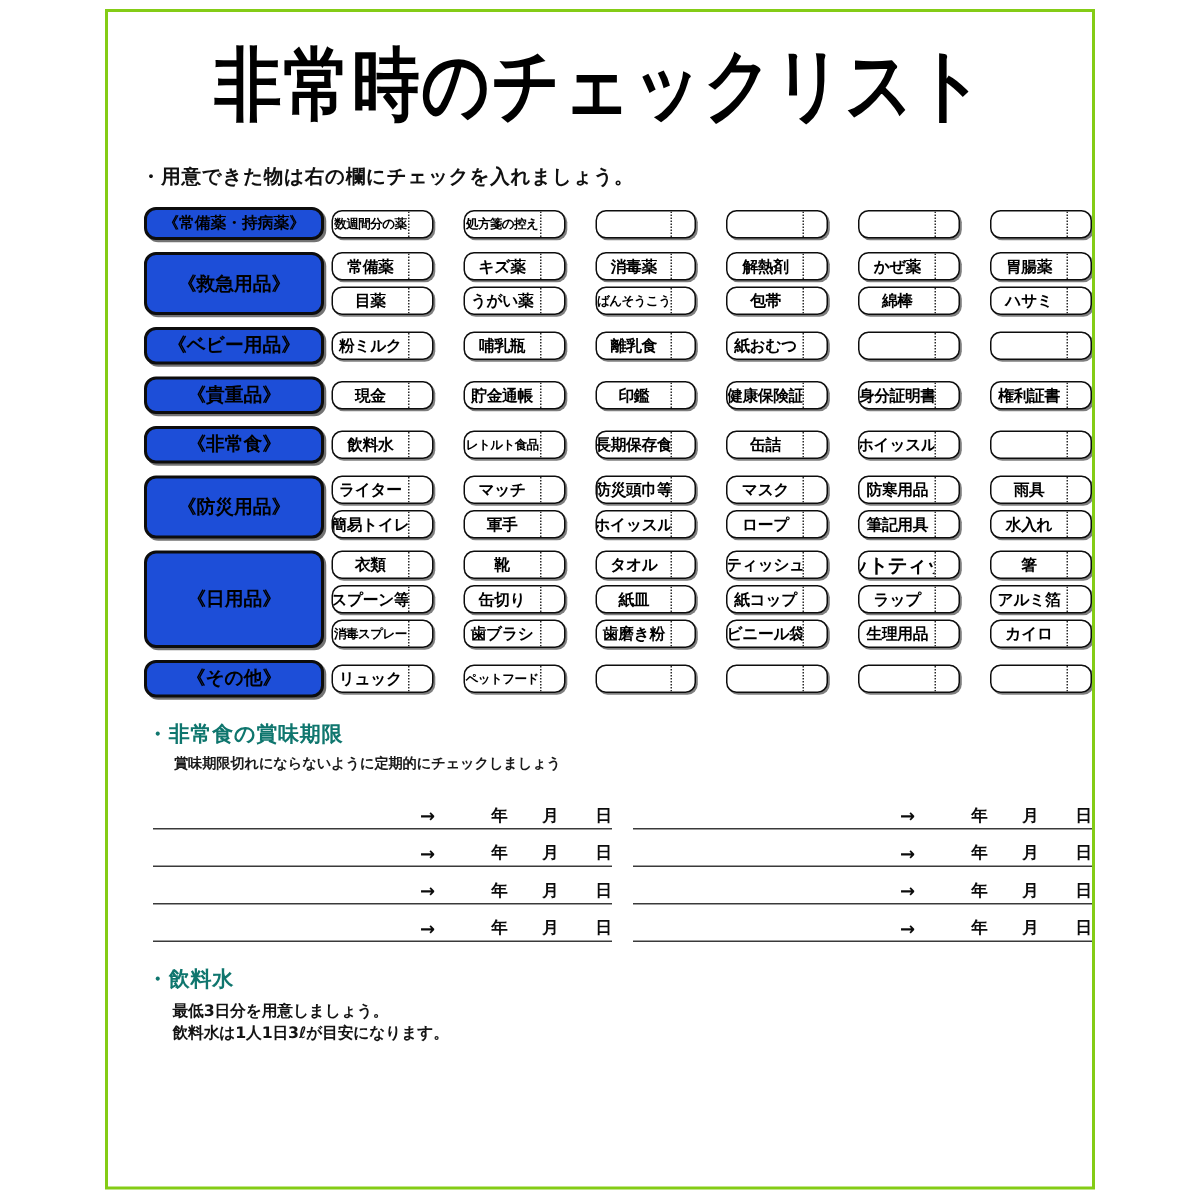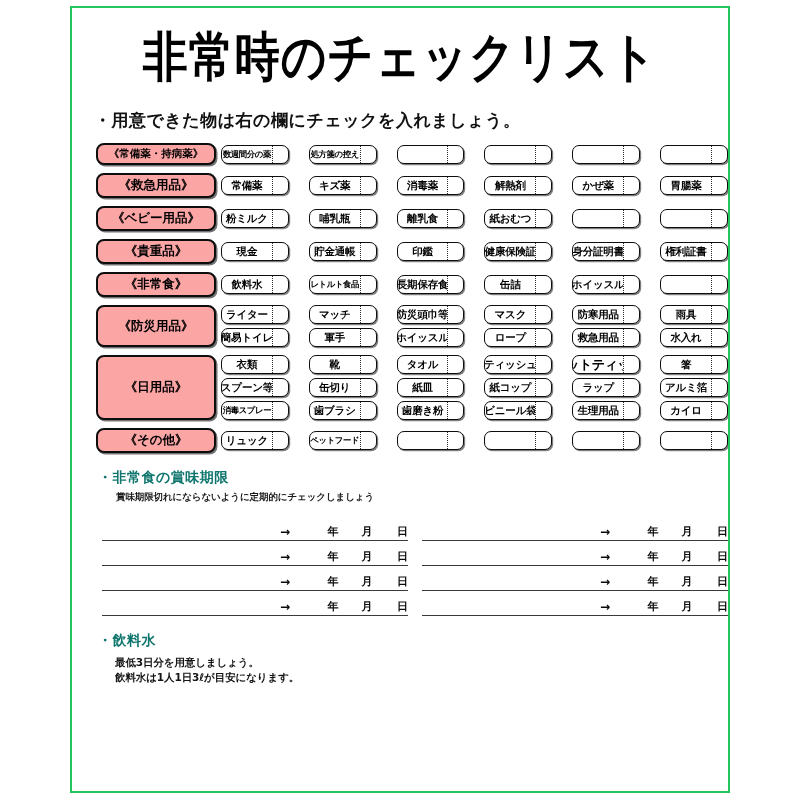--- a/index.html
+++ b/index.html
@@ -16,41 +16,41 @@
     color: #111111;
   }
 
   #page {
     position: absolute;
     left: 70px;
     top: 6px;
     width: 660px;
     height: 787px;
     box-sizing: border-box;
-    border: 2px solid #22c55e;
+    border: 2px solid #84cc16;
     background: #ffffff;
     overflow: hidden;
   }
 
   
   .title {
     text-align: center;
     font-size: 45px;
     line-height: 1;
     font-weight: 700;
     letter-spacing: 1px;
     margin: 22px 0 0 0;
     color: #000000;
     transform: scaleY(1.18);
     transform-origin: center top;
   }
 
   .lead {
     margin: 34px 0 0 22px;
-    font-size: 17px;
+    font-size: 13px;
     font-weight: 600;
     letter-spacing: 0.5px;
     color: #111;
   }
 
   
   .checklist {
     margin: 11px 0 0 0;
     padding: 0 0 0 24px;
   }
@@ -58,21 +58,21 @@
     display: flex;
     align-items: stretch;
     margin-bottom: 8px;
   }
   .cat-label {
     flex: 0 0 120px;
     width: 120px;
     box-sizing: border-box;
     border: 2px solid #0d0d0d;
     border-radius: 8px;
-    background: #fca5a5;
+    background: #1d4ed8;
     display: flex;
     align-items: center;
     justify-content: center;
     font-size: 12.5px;
     font-weight: 700;
     letter-spacing: 0px;
     color: #000;
     box-shadow: 1.5px 1.5px 0 0 rgba(0,0,0,0.55);
     margin-right: 5px;
     padding: 2px 1px;
@@ -242,20 +242,46 @@
             </div>
             <div class="pill">
               <div class="pill-text">かぜ薬</div>
               <div class="pill-check"></div>
             </div>
             <div class="pill">
               <div class="pill-text">胃腸薬</div>
               <div class="pill-check"></div>
             </div>
           </div>
+          <div class="item-row">
+            <div class="pill">
+              <div class="pill-text">目薬</div>
+              <div class="pill-check"></div>
+            </div>
+            <div class="pill">
+              <div class="pill-text">うがい薬</div>
+              <div class="pill-check"></div>
+            </div>
+            <div class="pill">
+              <div class="pill-text tight">ばんそうこう</div>
+              <div class="pill-check"></div>
+            </div>
+            <div class="pill">
+              <div class="pill-text">包帯</div>
+              <div class="pill-check"></div>
+            </div>
+            <div class="pill">
+              <div class="pill-text">綿棒</div>
+              <div class="pill-check"></div>
+            </div>
+            <div class="pill">
+              <div class="pill-text">ハサミ</div>
+              <div class="pill-check"></div>
+            </div>
+          </div>
         </div>
       </div>
       <div class="cat-row">
         <div class="cat-label">《ベビー用品》</div>
         <div class="cat-items">
           <div class="item-row">
             <div class="pill">
               <div class="pill-text">粉ミルク</div>
               <div class="pill-check"></div>
             </div>
@@ -384,21 +410,21 @@
             </div>
             <div class="pill">
               <div class="pill-text">ホイッスル</div>
               <div class="pill-check"></div>
             </div>
             <div class="pill">
               <div class="pill-text">ロープ</div>
               <div class="pill-check"></div>
             </div>
             <div class="pill">
-              <div class="pill-text">救急用品</div>
+              <div class="pill-text">筆記用具</div>
               <div class="pill-check"></div>
             </div>
             <div class="pill">
               <div class="pill-text">水入れ</div>
               <div class="pill-check"></div>
             </div>
           </div>
         </div>
       </div>
       <div class="cat-row">

